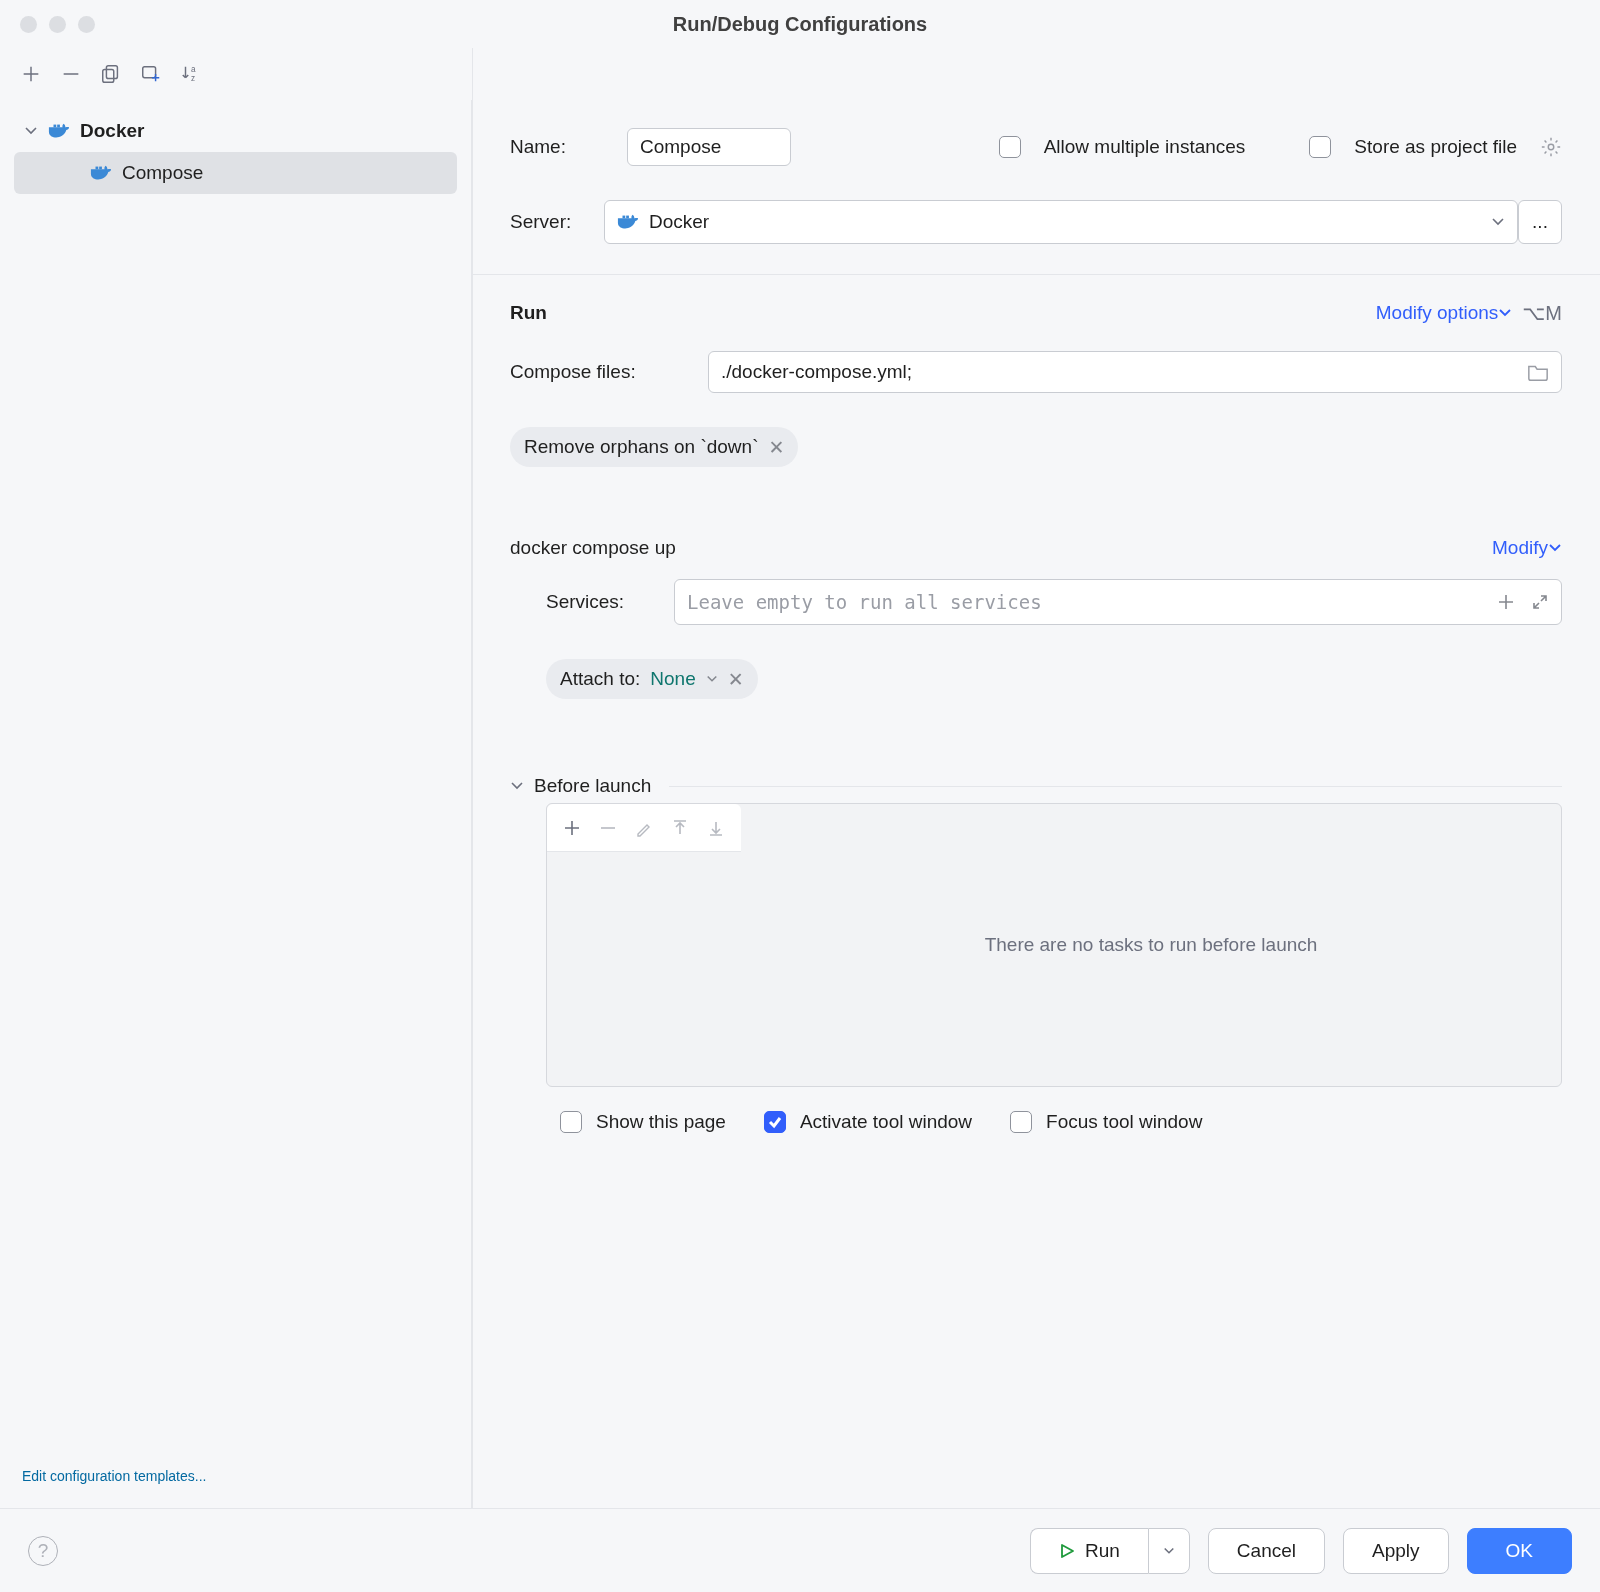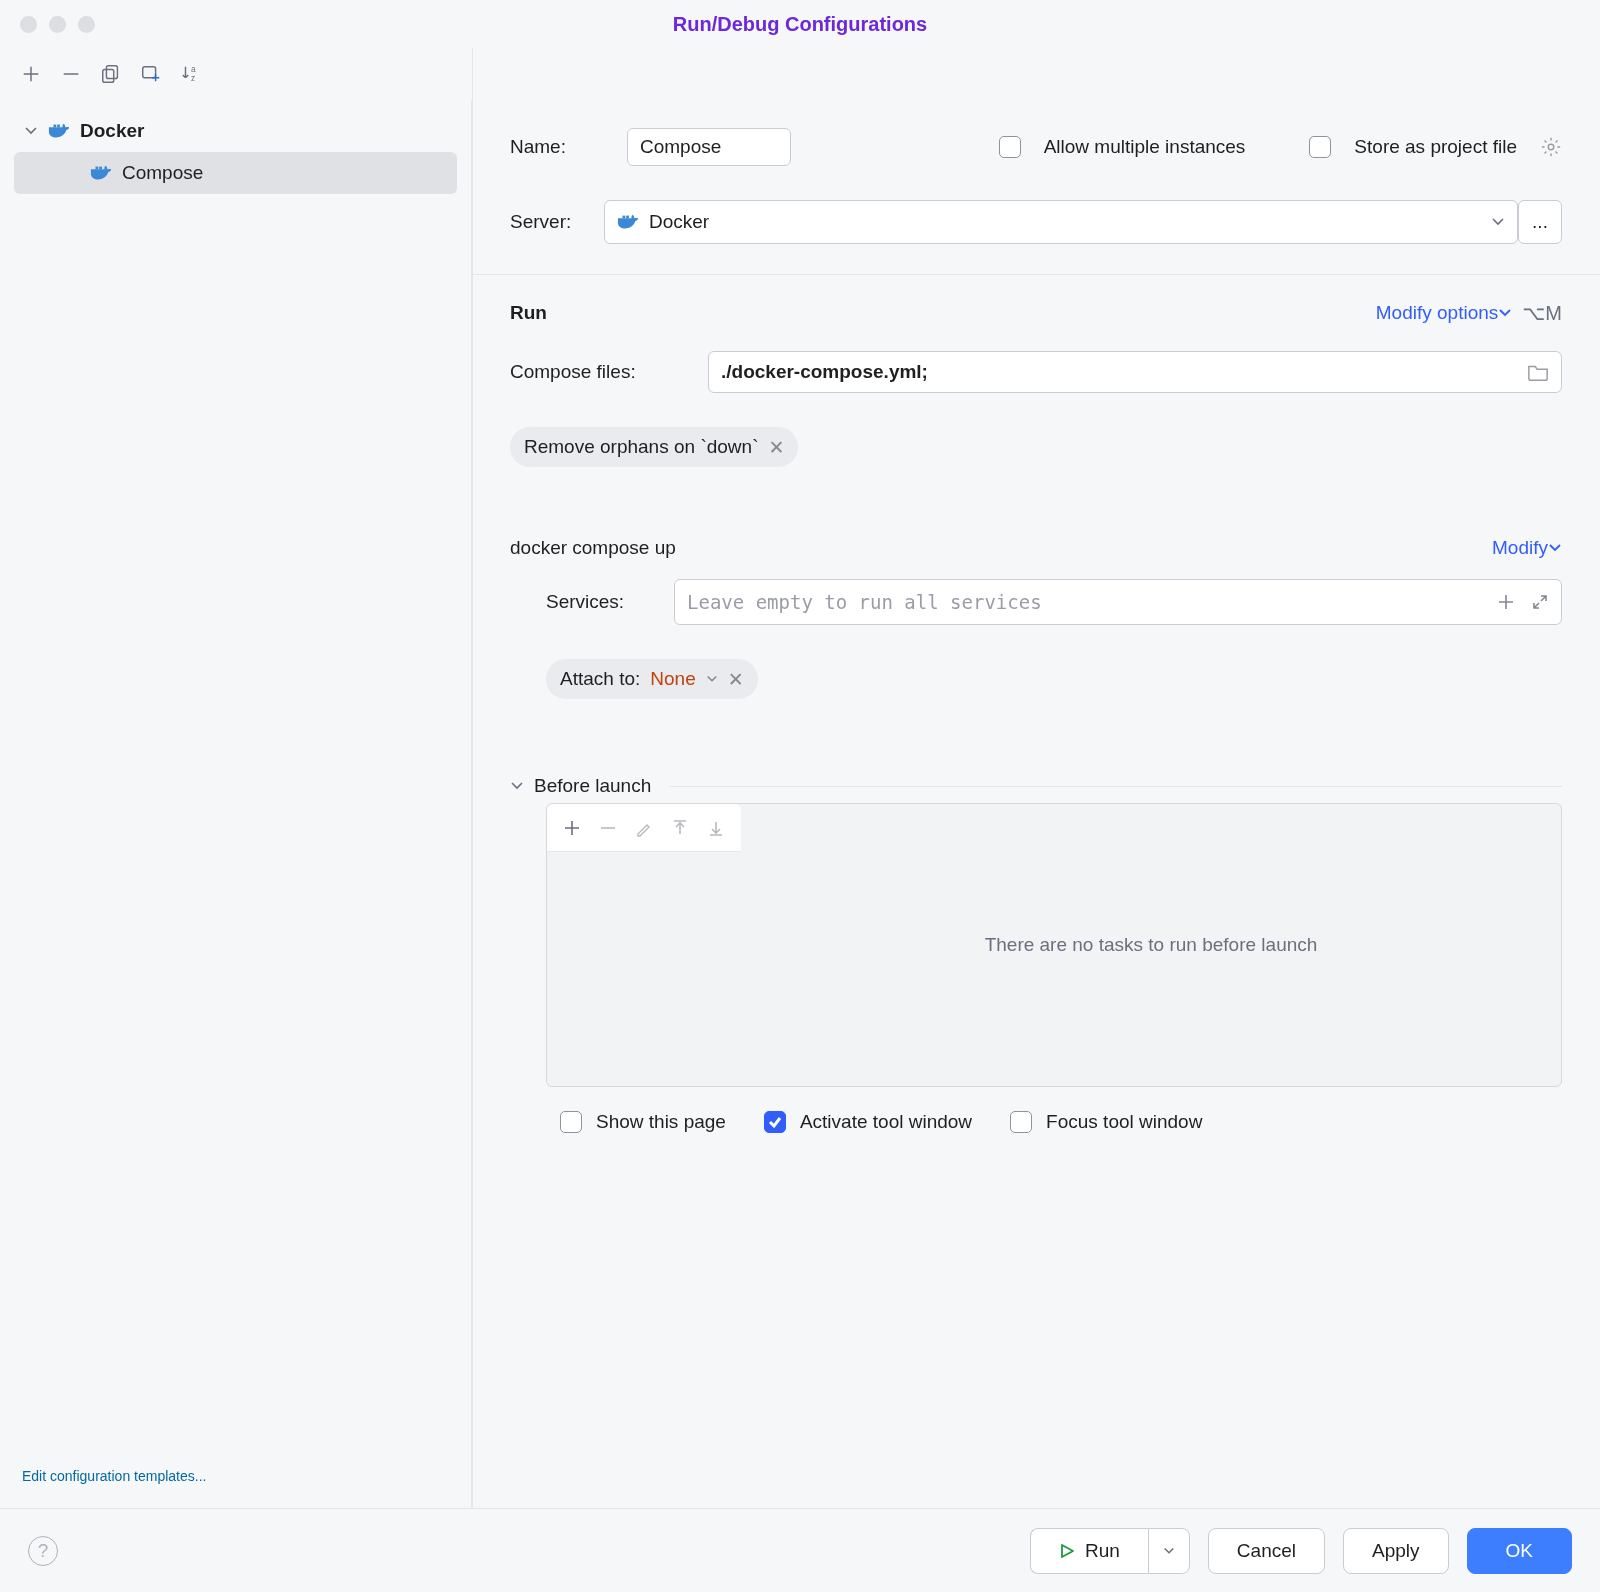--- a/index.html
+++ b/index.html
@@ -20,21 +20,21 @@
     height:48px;
     position:relative;
     display:flex;
     align-items:center;
     justify-content:center;
   }
   .traffic {
     position:absolute; left:20px; top:16px; display:flex; gap:12px;
   }
   .tdot { width:17px; height:17px; border-radius:50%; background:#dcdee2; }
-  .title { font-weight:600; font-size:20px; color:#6d28d9; }
+  .title { font-weight:600; font-size:20px; color:#404040; }
   
   .body-wrap { position:absolute; top:48px; left:0; right:0; bottom:84px; display:flex; flex-direction:column;}
   .toolbar-row { height:52px; display:flex; align-items:center; padding:0 16px 0 18px; gap:14px;}
   .tool-icon { width:26px; height:26px; display:inline-flex; align-items:center; justify-content:center; color:#6c707e; cursor:pointer;}
   .tool-icon svg { width:22px; height:22px; stroke:#6c707e; fill:none; stroke-width:1.6;}
   .content { flex:1 1 auto; display:flex; position:relative;}
   .sidebar { width:472px; border-right:1px solid #e4e6ea; display:flex; flex-direction:column; padding-top:4px;}
   .vsep { position:absolute; left:472px; top:-52px; bottom:0; width:1px; background:#e4e6ea;}
   .tree { flex:1 1 auto; padding-top:6px;}
   .tree-row { display:flex; align-items:center; height:42px; padding-left:24px; gap:10px; cursor:pointer;}
@@ -65,30 +65,30 @@
     display:flex; align-items:center; padding:0 12px; cursor:pointer; gap:10px;
   }
   .selectbox .arrow { margin-left:auto; }
   .sqbtn { width:44px; height:44px; border:1px solid #c9ccd2; border-radius:6px; background:#fff; display:flex; align-items:center; justify-content:center; cursor:pointer; color:#1f1f1f;}
   .hr { height:1px; background:#e4e6ea; margin:0 -38px;}
   .section-title { font-weight:700; }
   .blue-link { color:#315efb; cursor:pointer;}
   .shortcut { color:#6c707e; font-size:20px; margin-left:10px;}
   .filebox {
     flex:1 1 auto; height:42px; background:#fff; border:1px solid #c9ccd2; border-radius:6px;
-    display:flex; align-items:center; padding:0 12px; gap:10px;font-weight:bold;
+    display:flex; align-items:center; padding:0 12px; gap:10px;
   }
   .folder-ico { margin-left:auto; color:#9a9da5;}
   .chip {
     display:inline-flex; align-items:center; height:40px; padding:0 14px; gap:10px;
     background:#e9ebef; border-radius:20px;
   }
   .chip .x { color:#85888f; cursor:pointer;}
   .chip .dd { color:#85888f;}
-  .chip .val { color:#c2410c;}
+  .chip .val { color:#0f766e;}
   .services-input {
     flex:1 1 auto; height:46px; background:#fff; border:1px solid #c9ccd2; border-radius:6px;
     display:flex; align-items:center; padding:0 12px; font-family: ui-monospace, Menlo, monospace; color:#9a9da5;
   }
   .services-input .tools { margin-left:auto; display:flex; gap:16px; color:#85888f;}
   .before-box {
     border:1px solid #d6d8dd; border-radius:6px; background:#f2f3f5; height:284px; margin-top:6px;
     display:flex; flex-direction:row;
   }
   .before-tb { height:48px; border-bottom:1px solid #e4e6ea; display:flex; align-items:center; gap:18px; padding:0 16px; color:#9a9da5; background:#fff; border-radius:6px 6px 0 0;}

